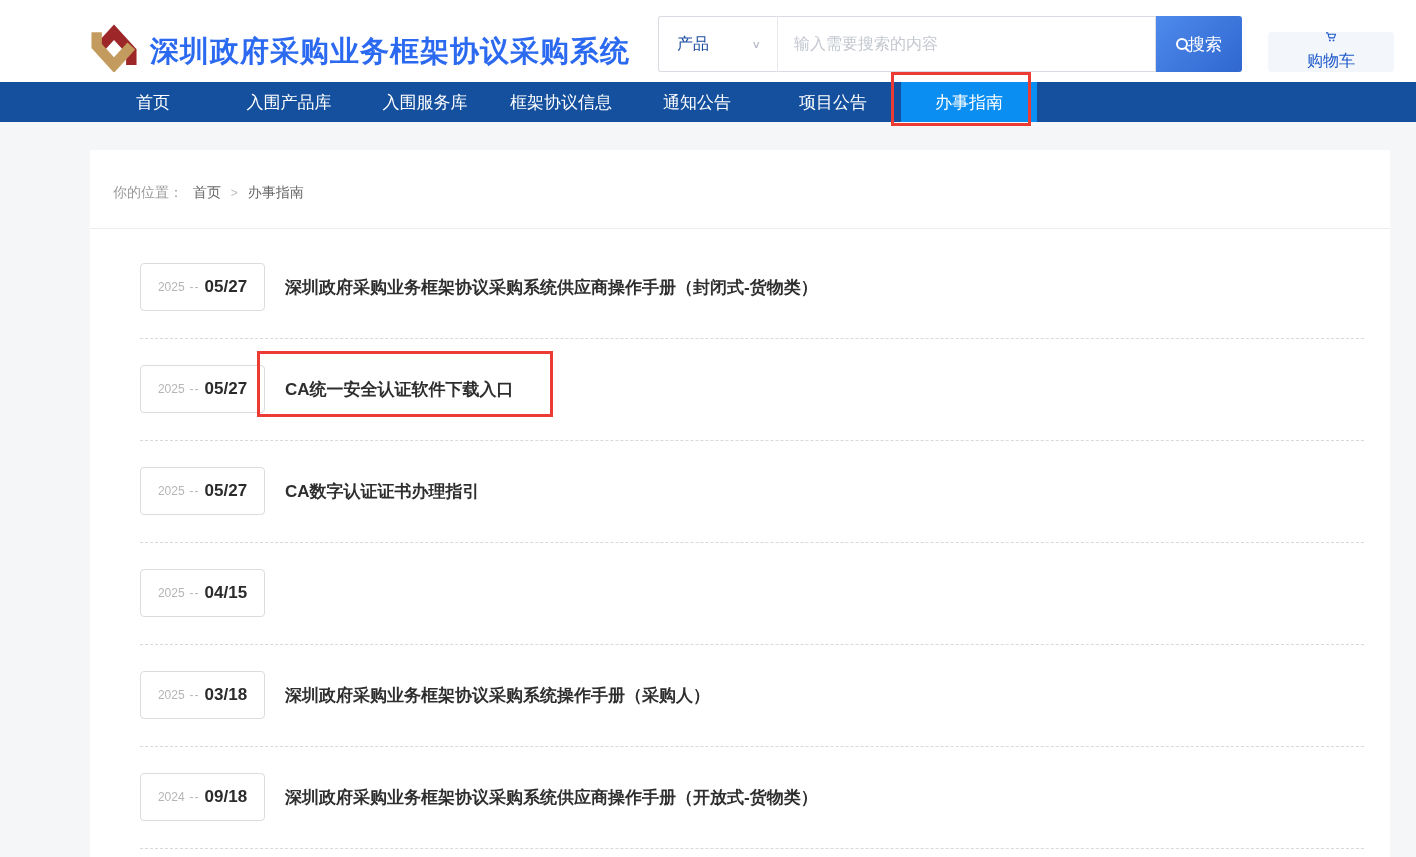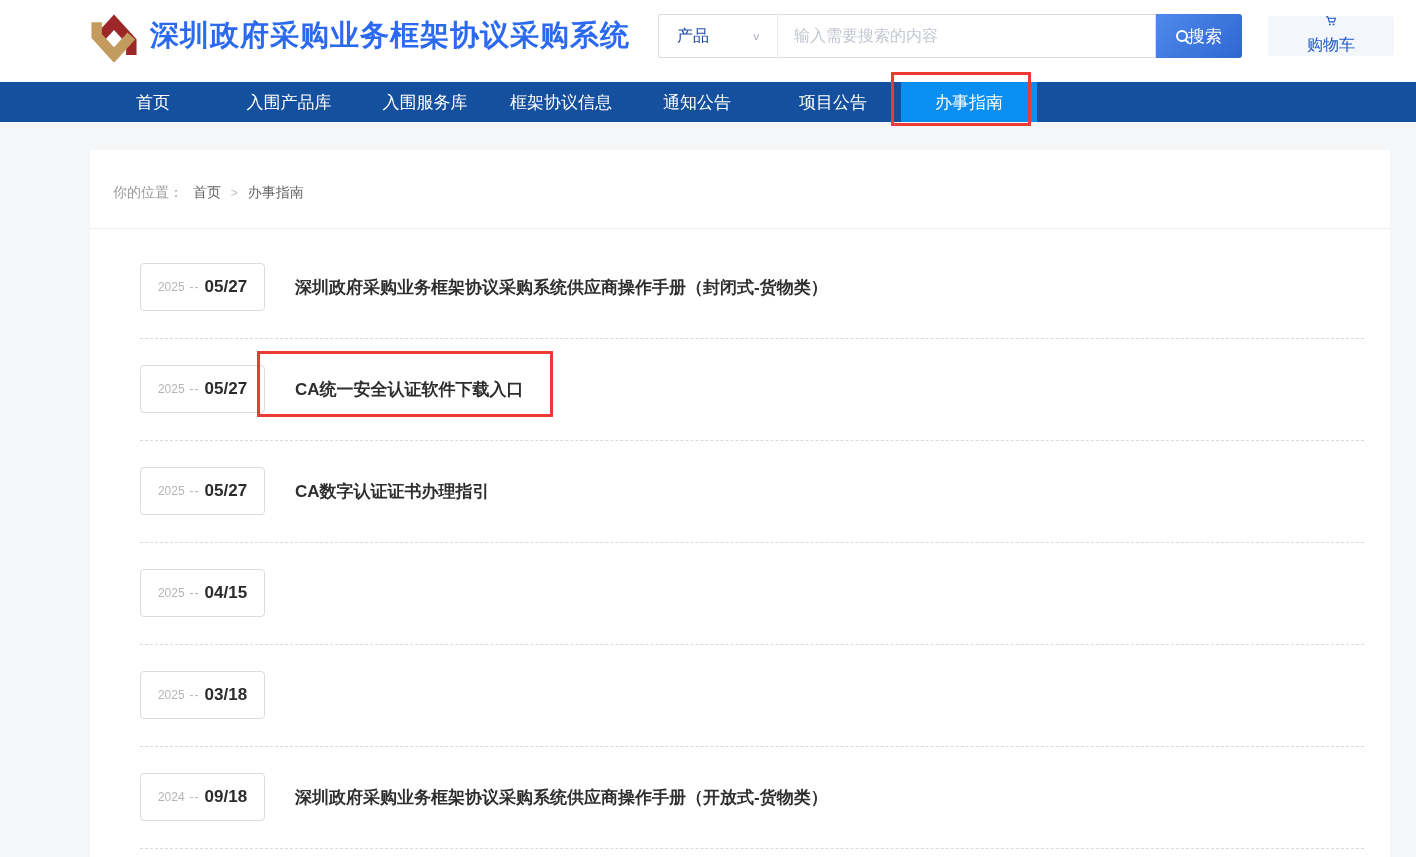--- a/index.html
+++ b/index.html
@@ -6,31 +6,31 @@
   html,body { width:1416px; height:857px; overflow:hidden; }
   body {
     font-family:"Liberation Sans","DejaVu Sans",sans-serif;
     background:#f5f6f7;
     position:relative;
   }
 
   
   .header {
     height:82px; background:#ffffff;
-    display:flex; align-items:center;
+    display:flex; align-items:flex-end;
     padding:0 10px 10px 88px;
     position:relative;
   }
   .logo { width:52px; height:52px; margin-right:10px; flex:0 0 auto; }
   .site-title {
     font-size:29px; font-weight:bold; color:#2b6af0;
     letter-spacing:1px; white-space:nowrap;
   }
   .search-group {
-    display:flex; align-items:stretch; height:44px;
+    display:flex; align-items:stretch; height:56px;
     margin-left:28px;
   }
   .search-select {
     width:120px; border:1px solid #d9dce3; border-right:1px solid #e6e8ee;
     border-radius:3px 0 0 3px; background:#fff;
     display:flex; align-items:center; justify-content:space-between;
     padding:0 16px 0 18px; cursor:pointer;
   }
   .search-select .sel-label { font-size:16px; color:#1c4ca0; }
   .search-select .chev { color:#b4b8c2; font-size:13px; transform:scaleY(.8); }
@@ -99,21 +99,21 @@
   }
   .date-box {
     flex:0 0 auto; width:125px; height:48px;
     border:1px solid #dcdcdc; border-radius:4px; background:#fff;
     display:flex; align-items:center; justify-content:center; gap:5px;
   }
   .date-box .yr { font-size:12px; color:#b5b5b5; }
   .date-box .dsep { font-size:12px; color:#b5b5b5; letter-spacing:1px; }
   .date-box .dt { font-size:17px; font-weight:bold; color:#2b2b2b; }
   .doc-title {
-    margin-left:30px; font-size:17px; font-weight:bold; color:#2e2e2e;
+    margin-left:20px; font-size:17px; font-weight:bold; color:#2e2e2e;
     white-space:nowrap;
   }
 
   
   .annotation { border:3px solid #ec3b33; position:absolute; pointer-events:none; }
   .annotation-nav { left:891px; top:72px; width:140px; height:54px; }
   .annotation-item { left:117px; top:12px; width:296px; height:66px; }
 </style>
 </head>
 <body>
@@ -205,20 +205,21 @@
         <span class="dt">04/15</span>
       </div>
     </div>
 
     <div class="doc-row">
       <div class="date-box">
         <span class="yr">2025</span>
         <span class="dsep">--</span>
         <span class="dt">03/18</span>
       </div>
+      <div class="doc-title">深圳政府采购业务框架协议采购系统操作手册（采购人）</div>
     </div>
 
     <div class="doc-row">
       <div class="date-box">
         <span class="yr">2024</span>
         <span class="dsep">--</span>
         <span class="dt">09/18</span>
       </div>
       <div class="doc-title">深圳政府采购业务框架协议采购系统供应商操作手册（开放式-货物类）</div>
     </div>

